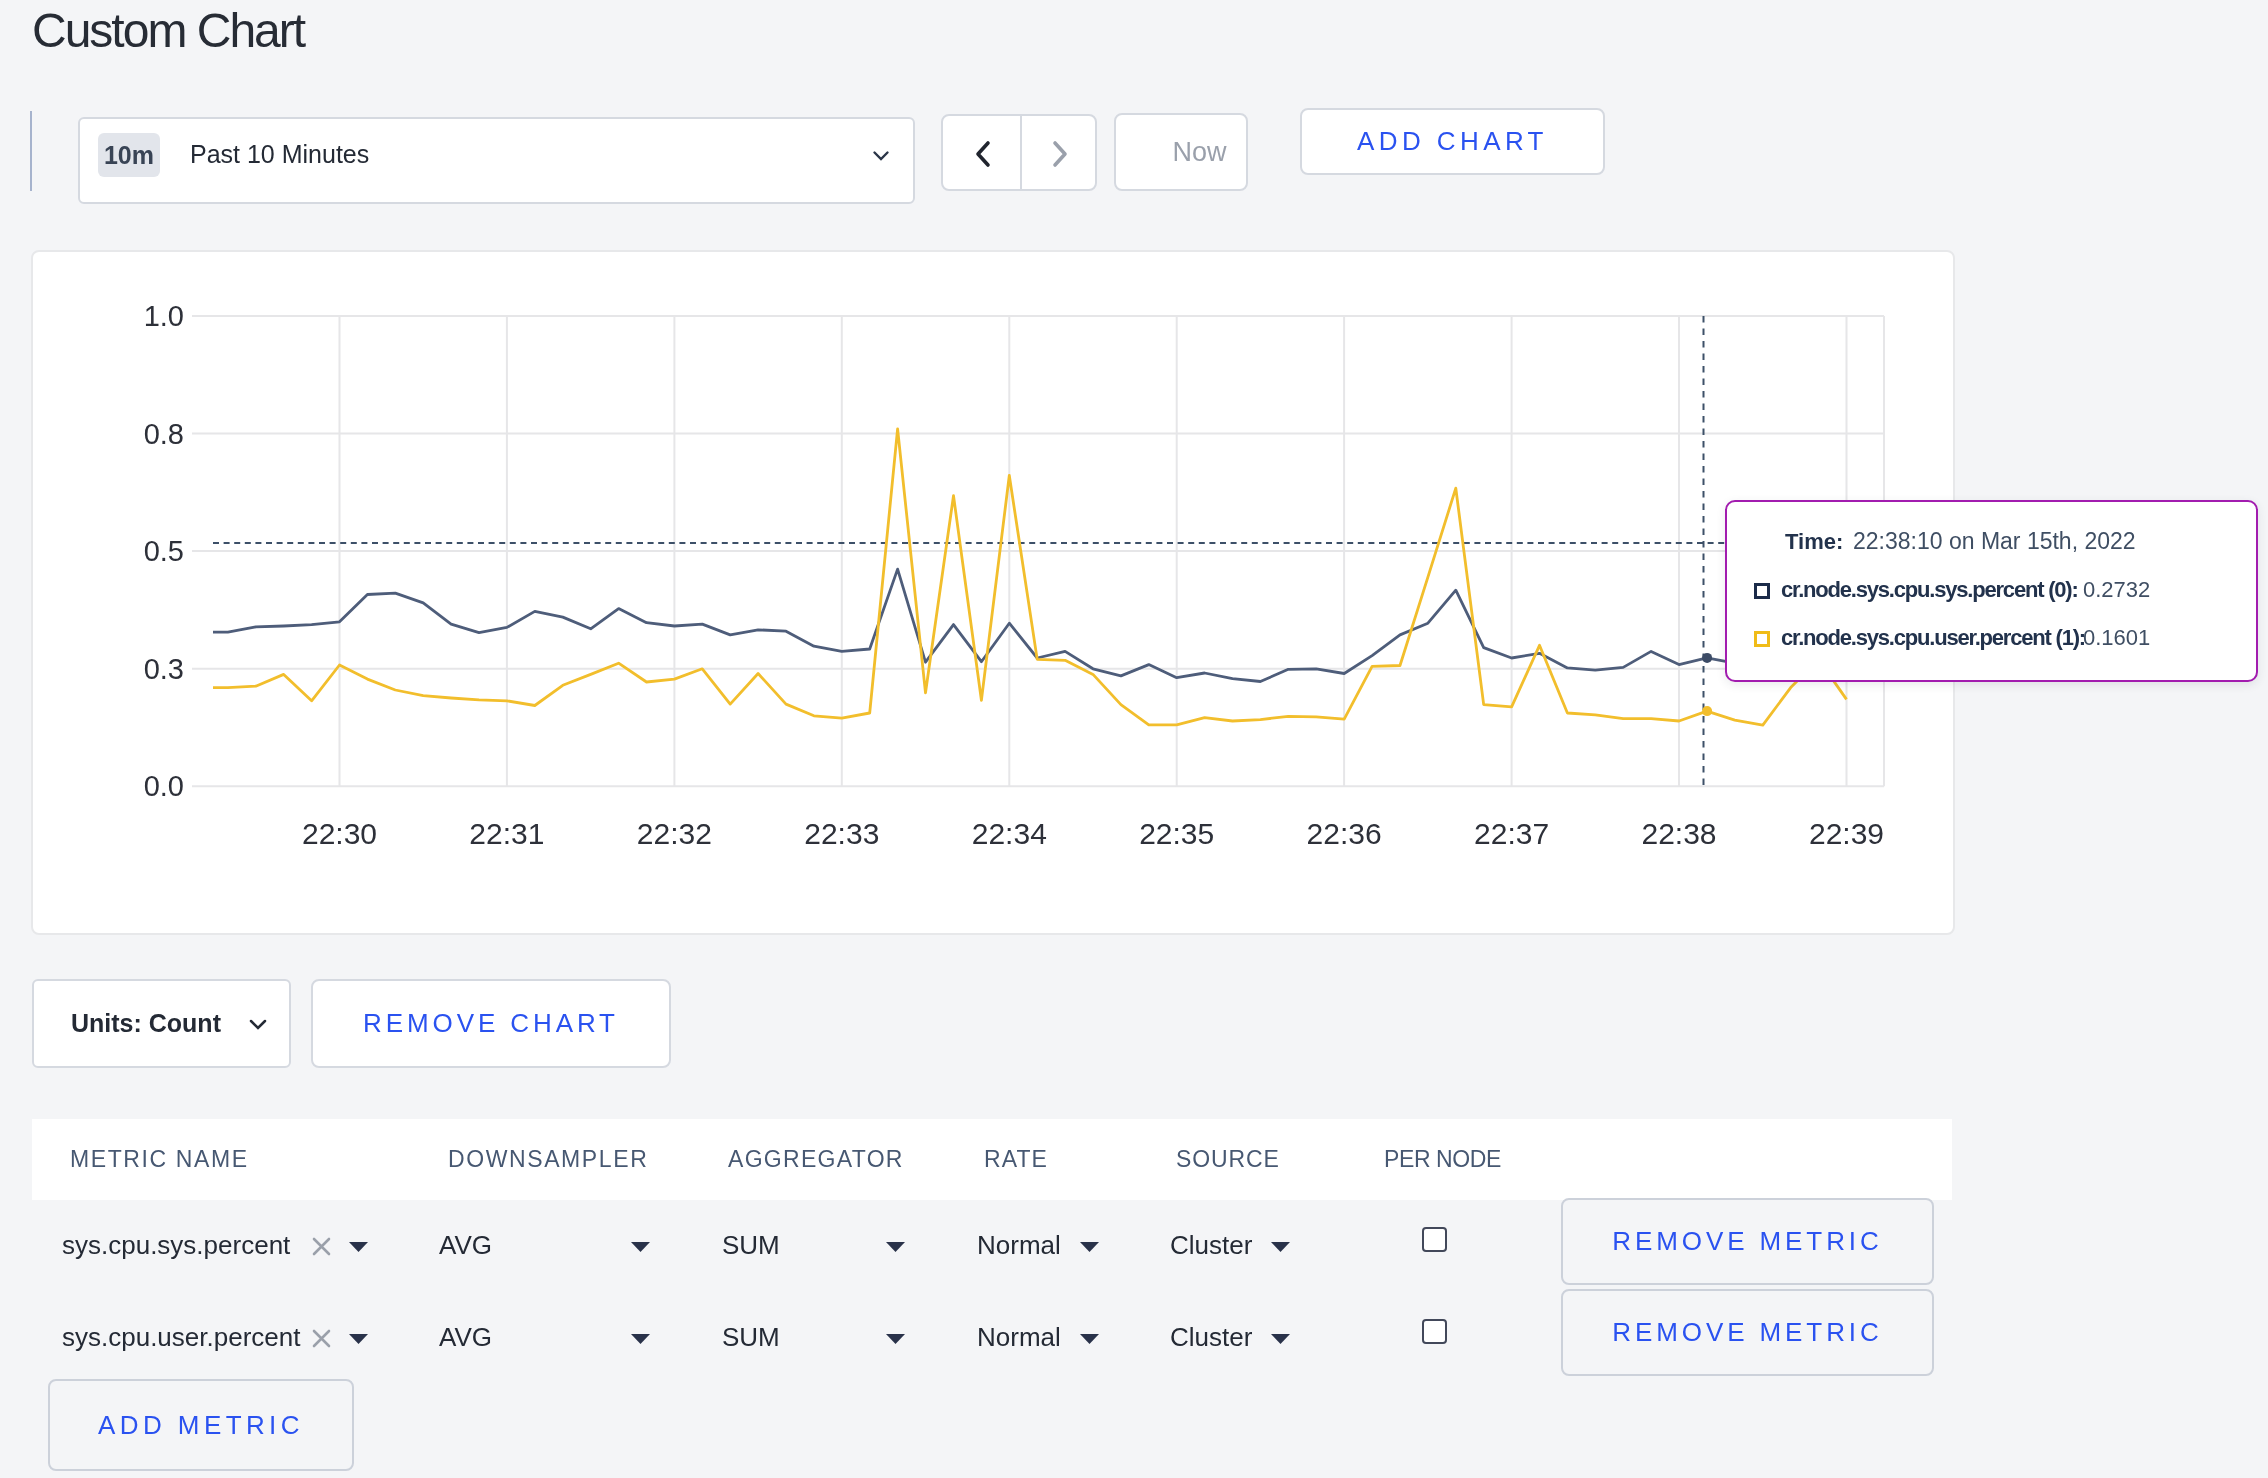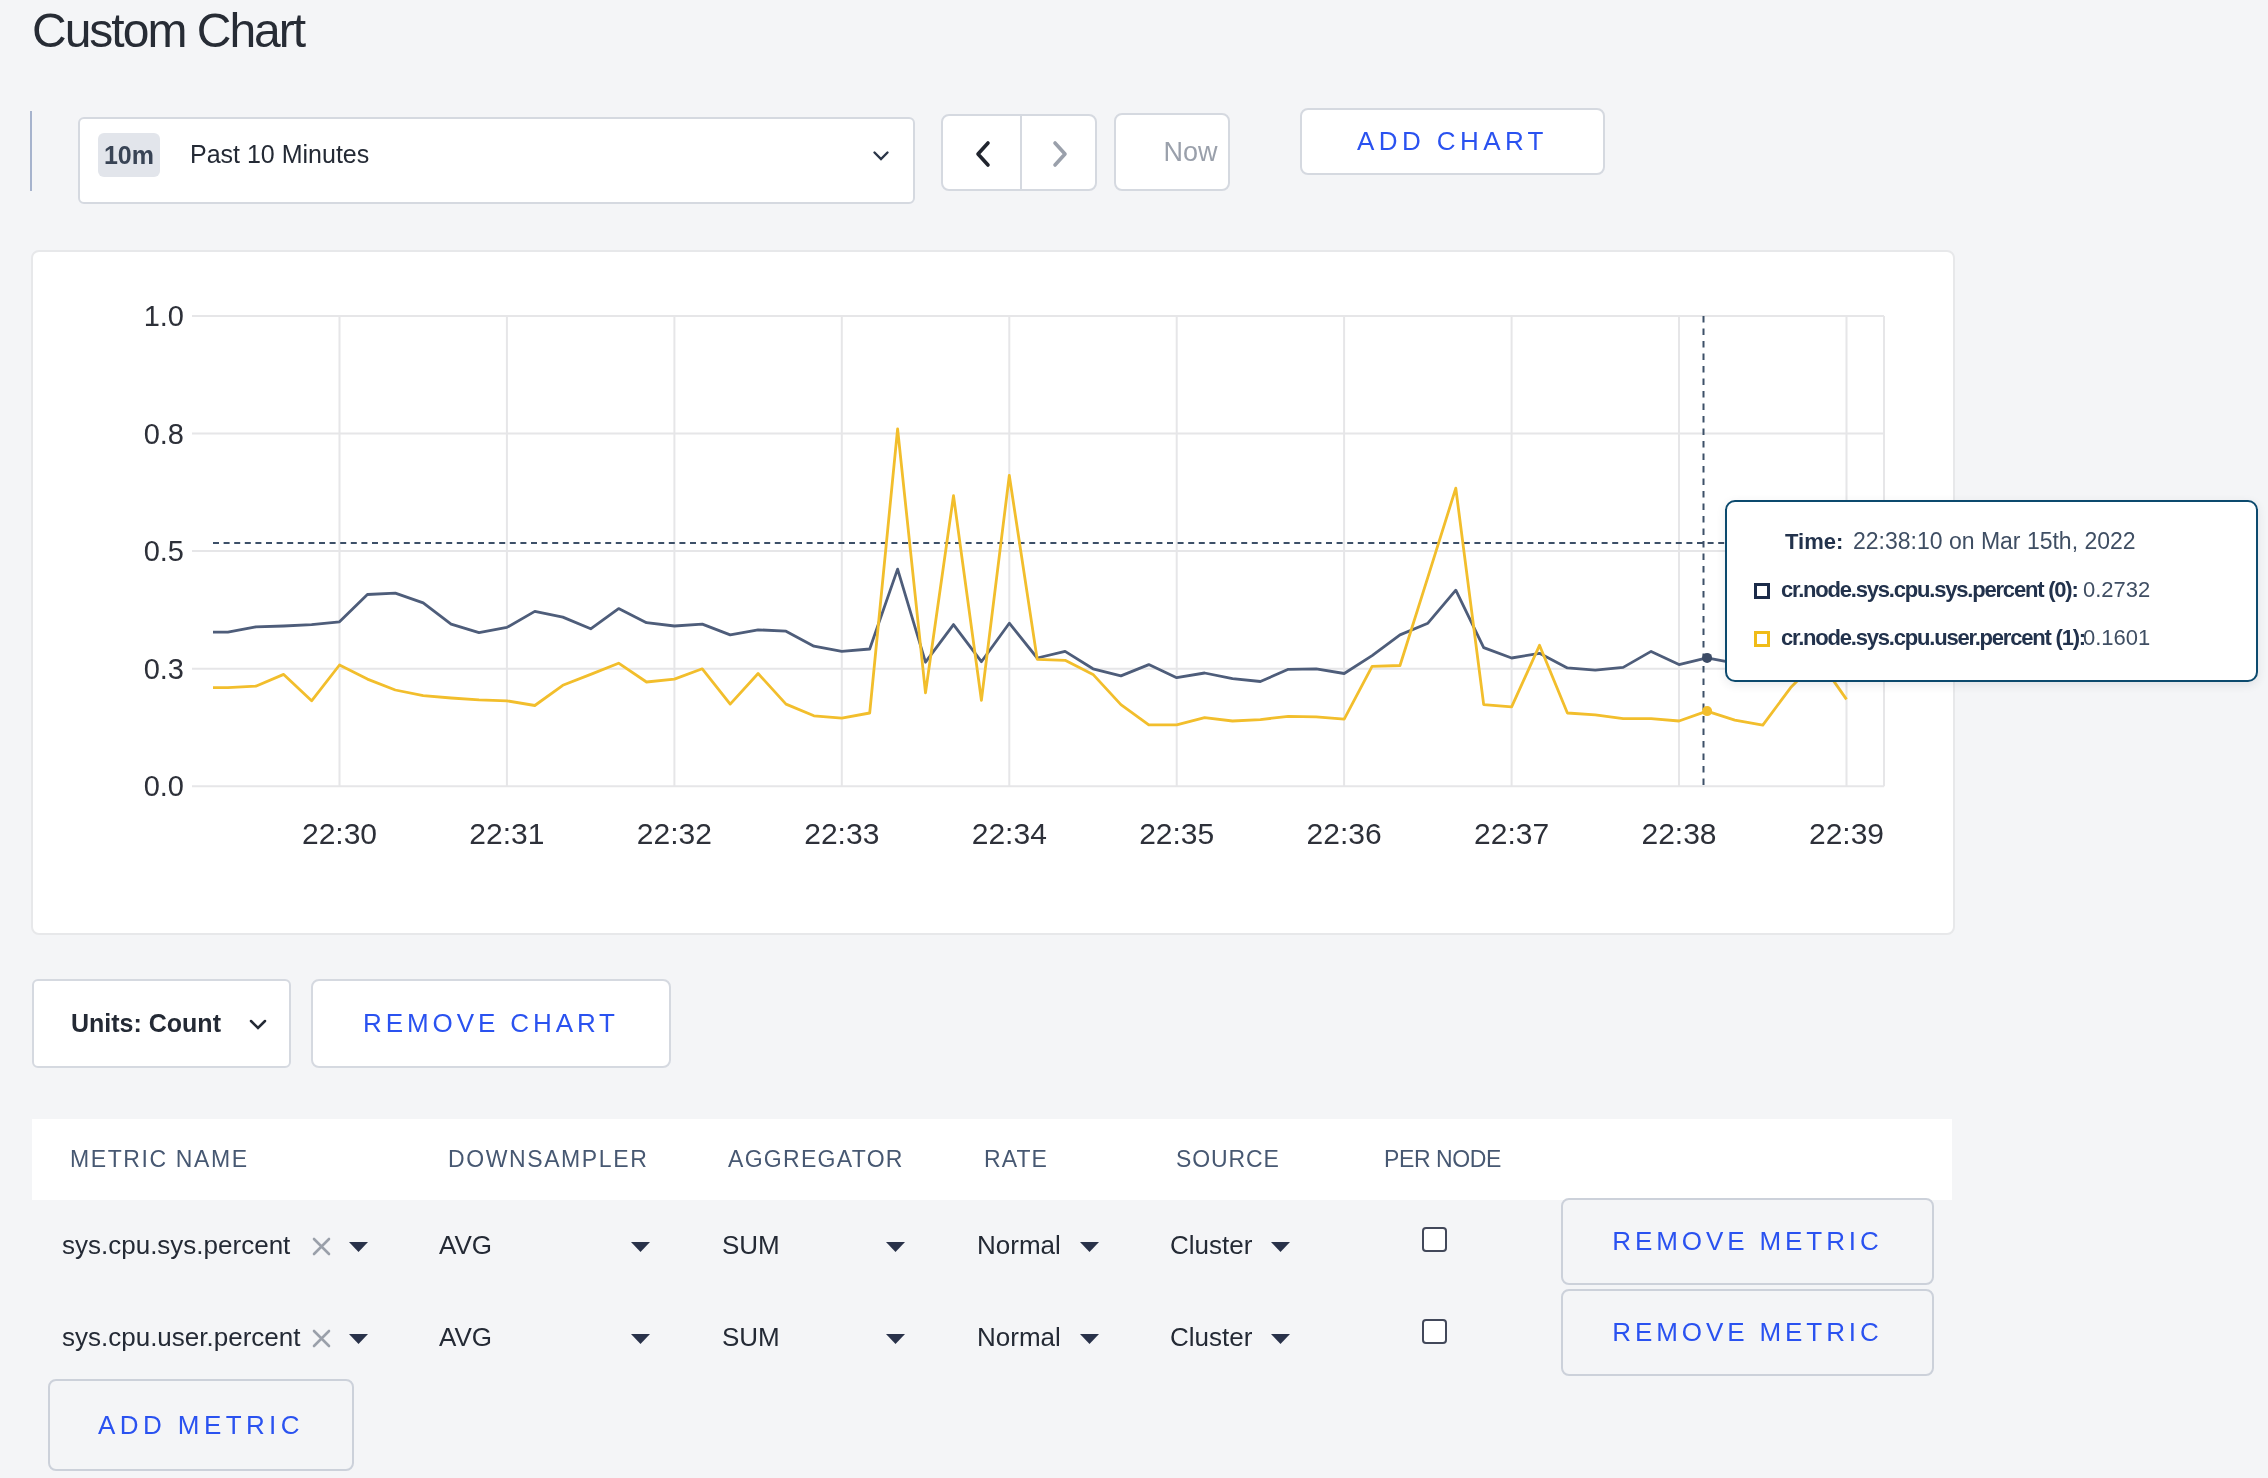--- a/index.html
+++ b/index.html
@@ -21,21 +21,21 @@
 </div>
 <div class="btn" style="left:941px;top:114px;width:156px;height:77px;">
   <div class="abs" style="left:77px;top:0;width:2px;height:73px;background:#d5d9e0;"></div>
   <svg class="abs" style="left:28px;top:24px;" width="24" height="28" viewBox="0 0 24 28">
       <path d="M17 3 L7 14 L17 25" fill="none" stroke="#20242e" stroke-width="3.6" stroke-linecap="round" stroke-linejoin="round"></path>
     </svg>
   <svg class="abs" style="left:105px;top:24px;" width="24" height="28" viewBox="0 0 24 28">
       <path d="M7 3 L17 14 L7 25" fill="none" stroke="#9aa0ab" stroke-width="3.6" stroke-linecap="round" stroke-linejoin="round"></path>
     </svg>
 </div>
-<div class="btn" style="left:1114px;top:113px;width:116px;height:78px;font-size:27px;color:#9aa0ab;padding-left:37px;">Now</div>
+<div class="btn" style="left:1114px;top:113px;width:134px;height:78px;font-size:27px;color:#9aa0ab;padding-left:37px;">Now</div>
 <div class="btn blue" style="left:1300px;top:108px;width:305px;height:67px;letter-spacing:4.4px;">ADD CHART</div>
 
 <div class="abs" style="left:31px;top:250px;width:1924px;height:685px;background:#fff;border:2px solid #e7e8ea;border-radius:8px;"></div>
 <svg width="1924" height="685" viewBox="0 0 1924 685" style="position:absolute;left:31px;top:250px" xmlns="http://www.w3.org/2000/svg">
 <line x1="161" y1="65.9" x2="1853" y2="65.9" stroke="#e6e6e8" stroke-width="2"></line>
     <line x1="161" y1="183.5" x2="1853" y2="183.5" stroke="#e6e6e8" stroke-width="2"></line>
     <line x1="161" y1="301.1" x2="1853" y2="301.1" stroke="#e6e6e8" stroke-width="2"></line>
     <line x1="161" y1="418.7" x2="1853" y2="418.7" stroke="#e6e6e8" stroke-width="2"></line>
     <line x1="161" y1="536.3" x2="1853" y2="536.3" stroke="#e6e6e8" stroke-width="2"></line>
     <line x1="308.5" y1="65.9" x2="308.5" y2="536.3" stroke="#e6e6e8" stroke-width="2"></line>
@@ -65,21 +65,21 @@
     <text x="1648.0" y="594" text-anchor="middle" font-size="30" fill="#2d3039">22:38</text>
     <text x="1815.5" y="594" text-anchor="middle" font-size="30" fill="#2d3039">22:39</text>
 <line x1="182" y1="293" x2="1853" y2="293" stroke="#3d5068" stroke-width="2" stroke-dasharray="6,4.6"></line>
 <line x1="1672.5" y1="66" x2="1672.5" y2="536" stroke="#3d5068" stroke-width="2" stroke-dasharray="6.5,6"></line>
 <polyline points="182.0,382.1 196.9,382.1 224.8,376.9 252.7,376.0 280.6,374.6 308.5,371.8 336.4,344.5 364.3,343.1 392.2,352.9 420.1,374.1 448.0,382.6 475.9,377.4 503.8,361.4 531.8,367.1 559.7,378.8 587.6,358.6 615.5,372.7 643.4,376.0 671.3,374.1 699.2,384.9 727.1,379.8 755.0,381.2 782.9,396.2 810.8,401.4 838.7,399.0 866.6,319.1 894.5,412.2 922.5,374.6 950.4,411.7 978.3,373.2 1006.2,408.0 1034.1,401.4 1062.0,418.8 1089.9,425.9 1117.8,414.6 1145.7,427.7 1173.6,423.0 1201.5,428.7 1229.4,431.5 1257.3,419.3 1285.2,418.8 1313.2,423.5 1341.1,405.6 1369.0,384.9 1396.9,373.2 1424.8,340.2 1452.7,397.6 1480.6,408.0 1508.5,403.3 1536.4,417.9 1564.3,420.2 1592.2,417.4 1620.1,401.4 1648.0,414.6 1675.9,407.9 1703.8,413.2 1731.8,415.0 1759.7,414.1 1787.6,414.6 1815.5,414.1" fill="none" stroke="#4e5d7a" stroke-width="2.8" stroke-linejoin="round"></polyline>
 <polyline points="182.0,437.6 196.9,437.6 224.8,436.2 252.7,424.4 280.6,450.8 308.5,415.0 336.4,429.1 364.3,440.0 392.2,445.6 420.1,448.0 448.0,449.8 475.9,450.8 503.8,455.5 531.8,435.3 559.7,424.4 587.6,413.2 615.5,432.0 643.4,429.1 671.3,418.8 699.2,454.1 727.1,423.5 755.0,454.1 782.9,465.8 810.8,468.2 838.7,463.0 866.6,178.9 894.5,442.8 922.5,245.7 950.4,450.3 978.3,225.5 1006.2,409.4 1034.1,410.3 1062.0,424.4 1089.9,454.6 1117.8,474.8 1145.7,474.8 1173.6,467.7 1201.5,471.0 1229.4,469.6 1257.3,466.3 1285.2,466.8 1313.2,469.1 1341.1,416.4 1369.0,415.5 1396.9,327.1 1424.8,238.2 1452.7,454.6 1480.6,456.9 1508.5,395.3 1536.4,463.0 1564.3,464.9 1592.2,468.7 1620.1,468.7 1648.0,471.0 1675.9,461.1 1703.8,470.1 1731.8,475.2 1759.7,437.6 1787.6,409.4 1815.5,449.4" fill="none" stroke="#f2be2c" stroke-width="2.8" stroke-linejoin="round"></polyline>
 <circle cx="1676.1" cy="407.9" r="5" fill="#3c4b66"></circle>
 <circle cx="1676.1" cy="461.1" r="5" fill="#f2be2c"></circle>
 </svg>
 
-<div class="abs" style="left:1725px;top:500px;width:533px;height:182px;background:#fff;border:2px solid #0c4a6e;border-radius:10px;box-shadow:0 3px 10px rgba(50,60,80,0.10);">
+<div class="abs" style="left:1725px;top:500px;width:533px;height:182px;background:#fff;border:2px solid #a21caf;border-radius:10px;box-shadow:0 3px 10px rgba(50,60,80,0.10);">
   <div class="abs" style="left:58px;top:27px;font-size:22px;font-weight:bold;color:#22324c;">Time:</div>
   <div class="abs" style="left:126px;top:26px;font-size:23px;color:#3f4e63;">22:38:10 on Mar 15th, 2022</div>
   <div class="abs" style="left:27px;top:81px;width:16px;height:16px;border:3px solid #1b2b49;"></div>
   <div class="abs" style="left:54px;top:75px;font-size:22px;font-weight:bold;color:#22324c;letter-spacing:-1.2px;">cr.node.sys.cpu.sys.percent (0):</div>
   <div class="abs" style="left:356px;top:75px;font-size:22px;color:#3f4e63;">0.2732</div>
   <div class="abs" style="left:27px;top:129px;width:16px;height:16px;border:3px solid #f0bc18;"></div>
   <div class="abs" style="left:54px;top:123px;font-size:22px;font-weight:bold;color:#22324c;letter-spacing:-1.2px;">cr.node.sys.cpu.user.percent (1):</div>
   <div class="abs" style="left:356px;top:123px;font-size:22px;color:#3f4e63;">0.1601</div>
 </div>
 

